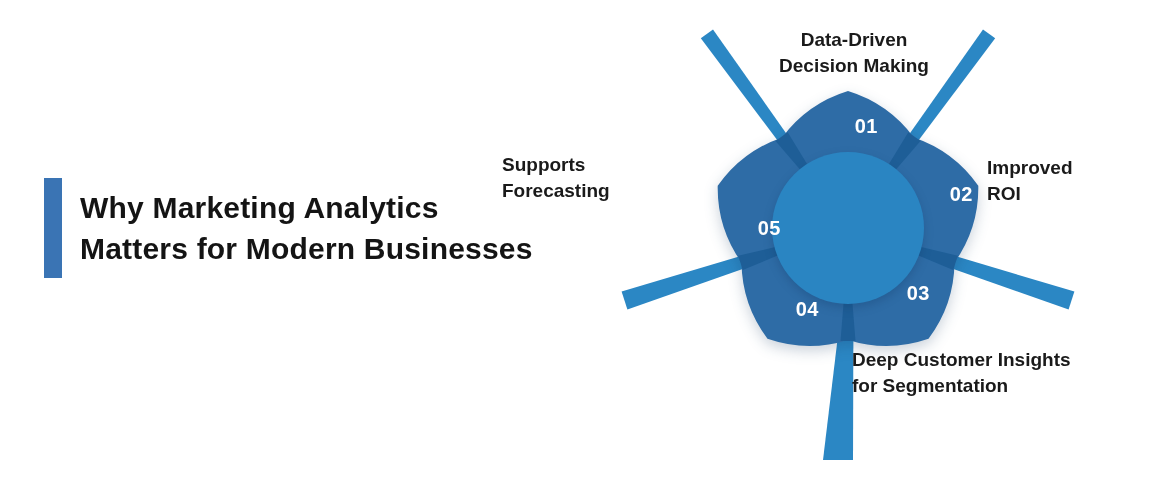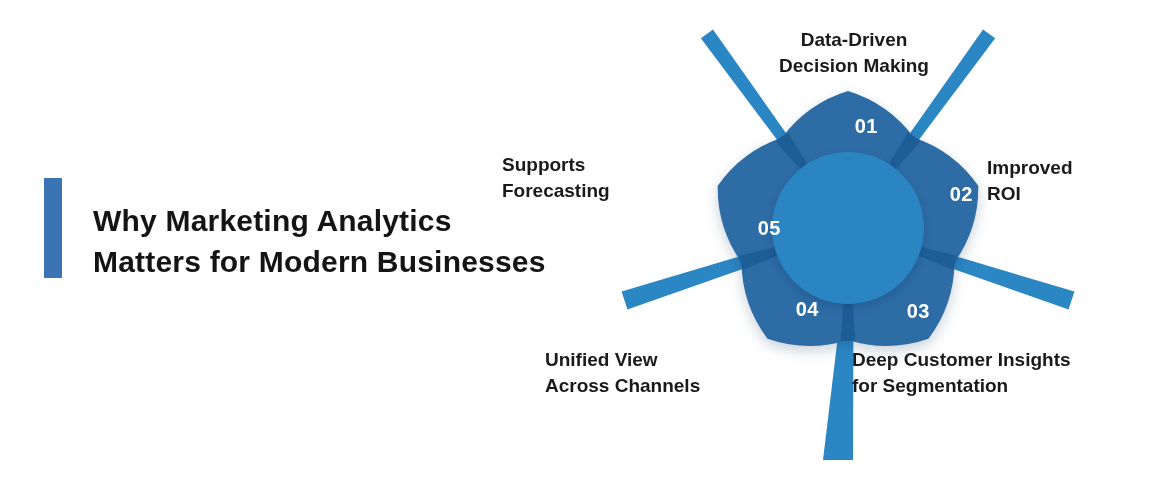--- a/index.html
+++ b/index.html
@@ -9,21 +9,21 @@
   }
   html,body{margin:0;padding:0;}
   body{
     width:1170px;height:480px;background:var(--background);
     font-family:"Liberation Sans","DejaVu Sans",sans-serif;
     position:relative;overflow:hidden;
   }
   .canvas{position:absolute;inset:0;}
   .accent-bar{position:absolute;left:44px;top:178px;width:18px;height:100px;background:var(--accent-bar);}
   .page-title{
-    position:absolute;left:76px;top:183px;margin:17px;
+    position:absolute;left:76px;top:183px;margin:4px;
     font-size:30px;line-height:41px;font-weight:700;letter-spacing:.2px;
     color:var(--title-text);white-space:pre-line;
   }
   .diagram-svg{position:absolute;left:0;top:0;width:1170px;height:480px;}
   .ray{fill:var(--ray);}
   .petal-ring{fill:var(--ring);filter:drop-shadow(0 5px 7px rgba(15,50,90,.22));}
   .wedge{fill:var(--ring-separator);}
   .inner-circle{fill:var(--inner-circle);filter:drop-shadow(0 4px 5px rgba(10,40,80,.22));}
   .seg-number{
     position:absolute;width:60px;height:30px;line-height:30px;text-align:right;
@@ -31,21 +31,21 @@
   }
   .seg-label{
     position:absolute;font-size:19px;line-height:26px;font-weight:700;
     color:var(--label-text);white-space:pre-line;
   }
   .seg-label.align-center{text-align:center;}
   .seg-label.align-right{text-align:left;}
   .seg-label.align-left{text-align:left;}
   .num-01{left:818px;top:111px;}
   .num-02{left:913px;top:179px;}
-  .num-03{left:870px;top:296px;}
+  .num-03{left:870px;top:278px;}
   .num-04{left:759px;top:294px;}
   .num-05{left:721px;top:180px;margin-top:33px;}
   .lbl-01{left:704px;top:27px;width:300px;}
   .lbl-02{left:987px;top:155px;width:190px;}
   .lbl-03{left:852px;top:347px;width:290px;}
   .lbl-04{left:545px;top:347px;width:250px;}
   .lbl-05{left:502px;top:152px;width:200px;}
 </style>
 </head>
 <body>
@@ -90,18 +90,16 @@
   <div class="seg-number num-03">03</div>
   <div class="seg-number num-04">04</div>
   <div class="seg-number num-05">05</div>
 
   <div class="seg-label align-center lbl-01">Data-Driven
 Decision Making</div>
   <div class="seg-label align-left lbl-02">Improved
 ROI</div>
   <div class="seg-label align-left lbl-03">Deep Customer Insights
 for Segmentation</div>
-  <div class="seg-label align-right lbl-04">Unified View
-Across Channels</div>
   <div class="seg-label align-right lbl-05">Supports
 Forecasting</div>
 
 </div>
 
 </body></html>

